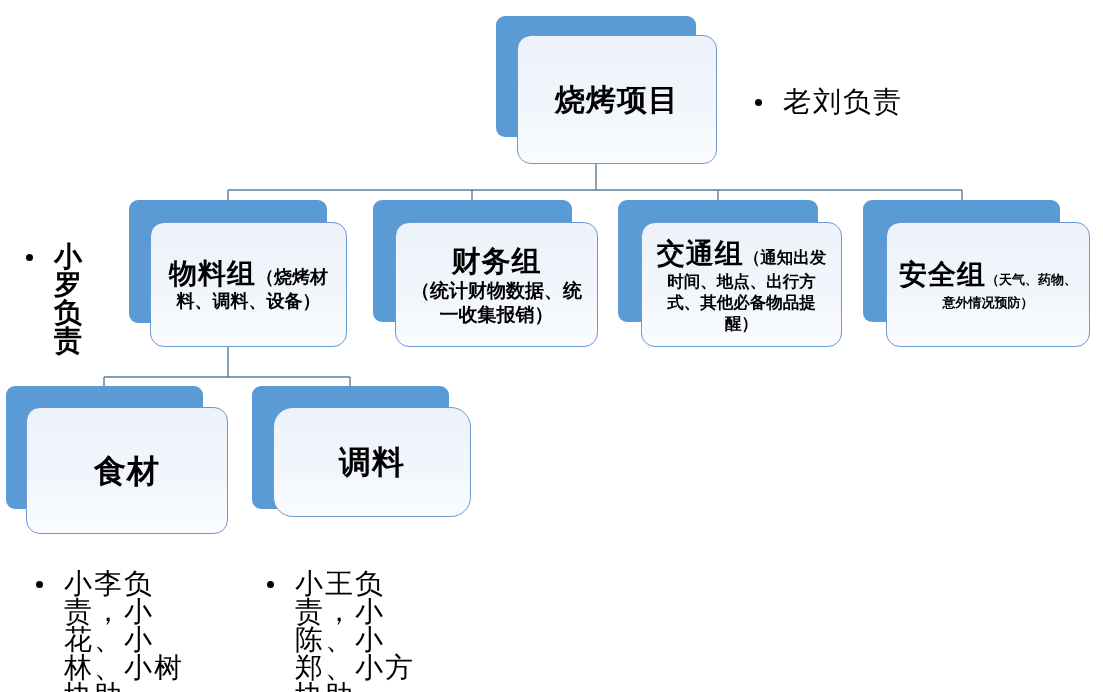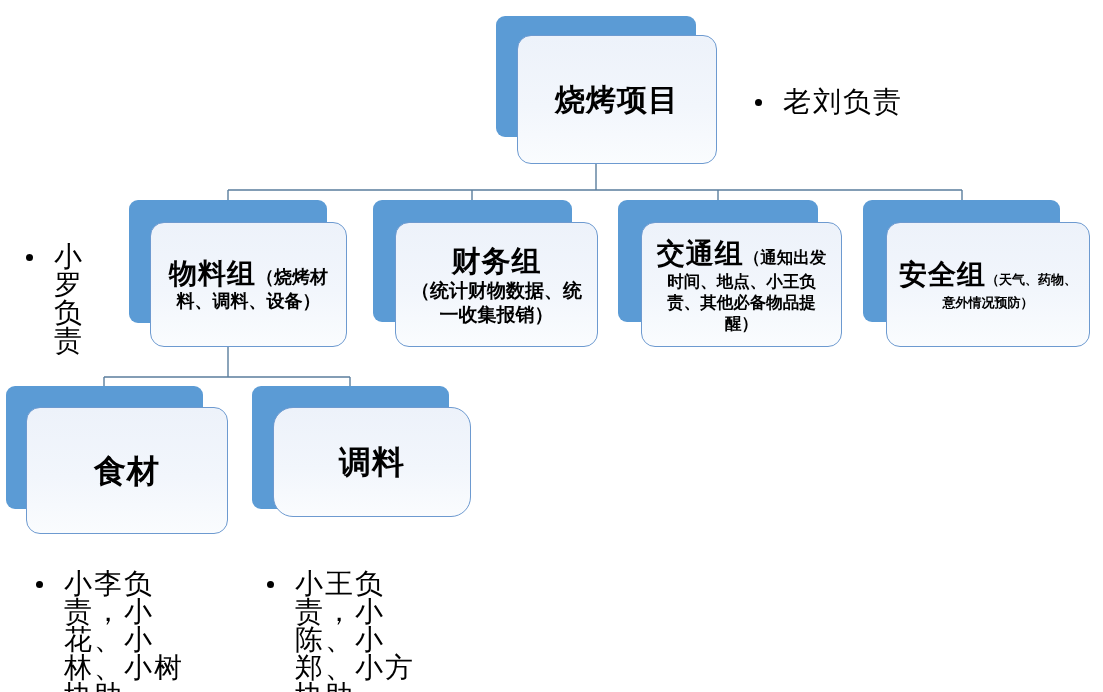--- a/index.html
+++ b/index.html
@@ -101,21 +101,21 @@
       <div>
         <span class="title" style="font-size:29px;">财务组</span><span class="note" style="font-size:19px;">（统计财物数据、统一收集报销）</span>
       </div>
     </div>
   </div>
 
   <div>
     <div class="back" style="left:618px; top:200px; width:200px; height:122px;"></div>
     <div class="card" style="left:641px; top:222px; width:201px; height:125px;">
       <div>
-        <span class="title" style="font-size:28px;">交通组</span><span class="note" style="font-size:16.5px;">（通知出发时间、地点、小王负责、其他必备物品提醒）</span>
+        <span class="title" style="font-size:28px;">交通组</span><span class="note" style="font-size:16.5px;">（通知出发时间、地点、出行方式、其他必备物品提醒）</span>
       </div>
     </div>
   </div>
 
   <div>
     <div class="back" style="left:863px; top:200px; width:197px; height:122px;"></div>
     <div class="card" style="left:886px; top:222px; width:204px; height:125px;">
       <div>
         <span class="title" style="font-size:28px;">安全组</span><span class="note" style="font-size:13px;">（天气、药物、意外情况预防）</span>
       </div>
@@ -136,21 +136,21 @@
     </div>
   </div>
 
   <div class="annotation" style="left:755px; top:88px;">
     <span class="bullet-dot"></span>
     <span class="text">老刘负责</span>
   </div>
 
   <div class="annotation" style="left:26px; top:243px; width:114px;">
     <span class="bullet-dot"></span>
-    <span class="text" style="width:48px;">小罗负责</span>
+    <span class="text" style="width:48px;font-weight:bold;">小罗负责</span>
   </div>
 
   <div class="annotation" style="left:36px; top:570px; width:190px;">
     <span class="bullet-dot"></span>
     <span class="text" style="width:140px;">小李负责，小花、小林、小树协助</span>
   </div>
 
   <div class="annotation" style="left:267px; top:570px; width:190px;">
     <span class="bullet-dot"></span>
     <span class="text" style="width:140px;">小王负责，小陈、小郑、小方协助</span>

